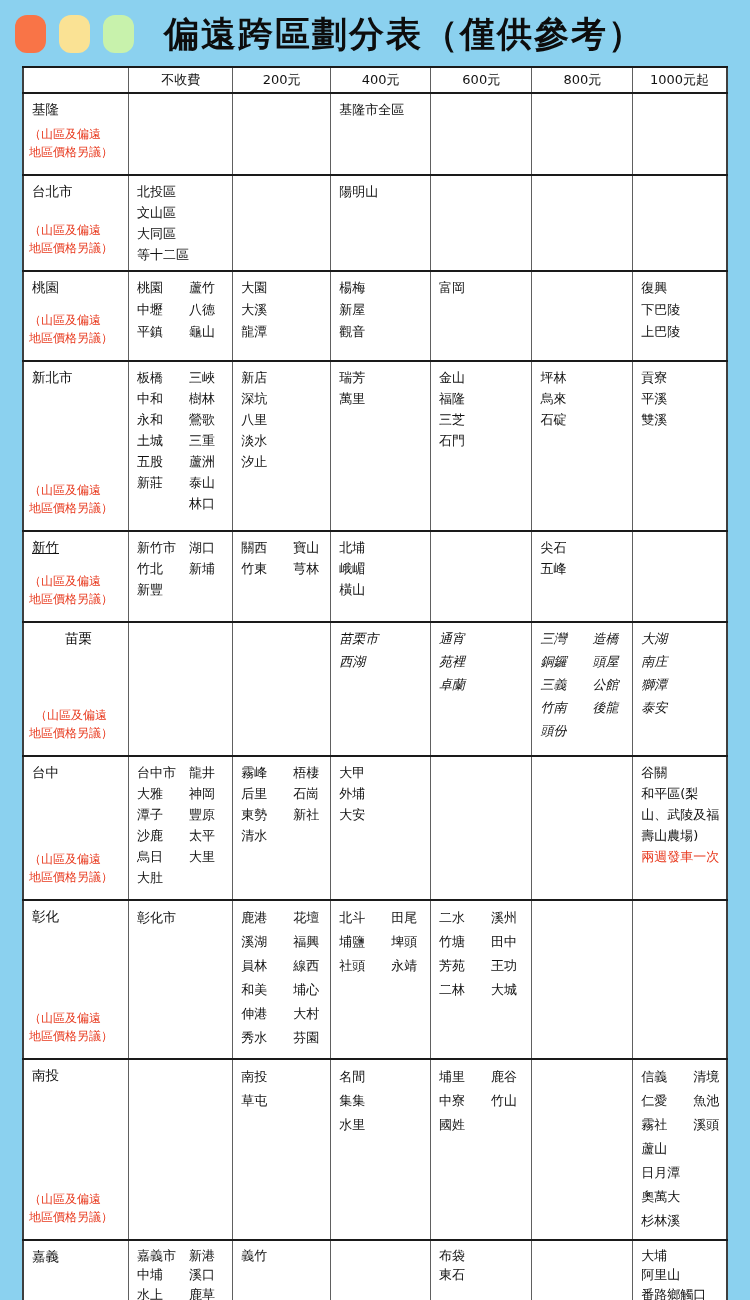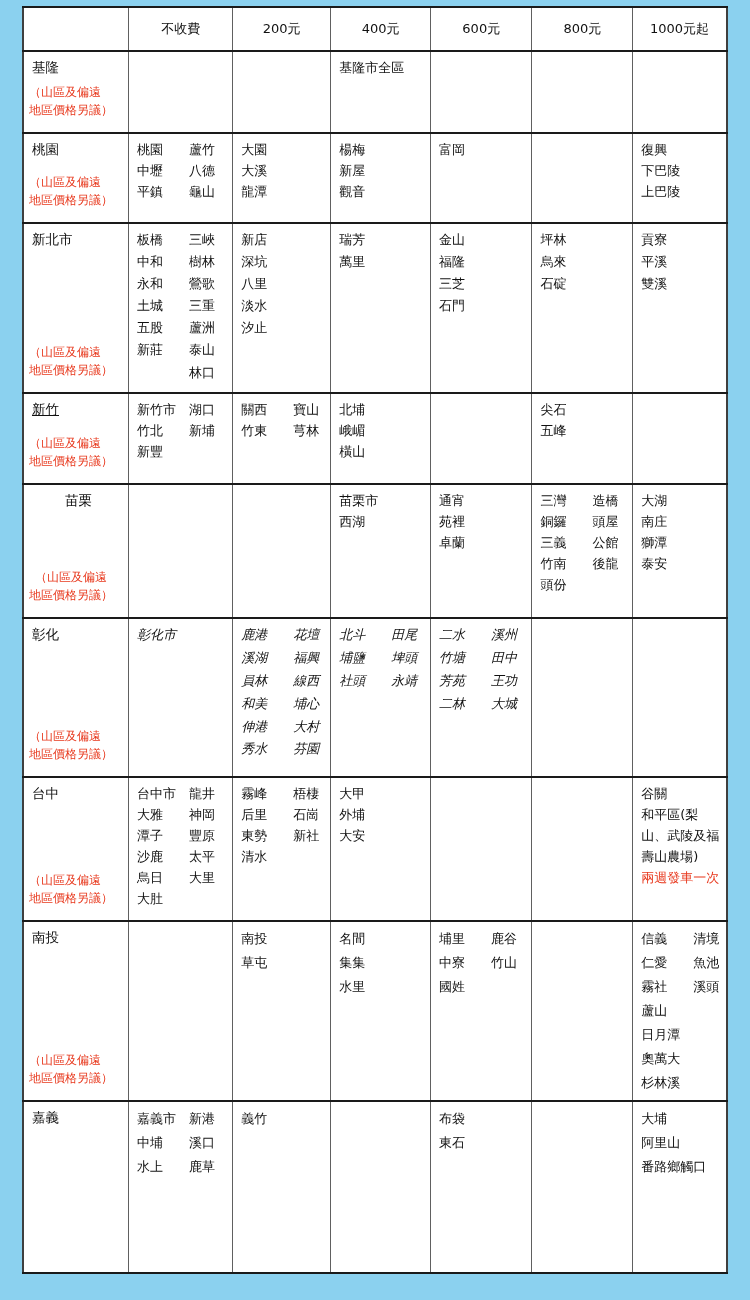--- a/index.html
+++ b/index.html
@@ -32,21 +32,21 @@
   th,td{
     border-left:1px solid #606060;border-right:1px solid #606060;
     border-top:2px solid #1a1a1a;border-bottom:2px solid #1a1a1a;
     vertical-align:top;
     font-size:13px;
     padding:5px 3px 5px 8px;
     overflow:hidden;
   }
   thead th{
     font-weight:400;text-align:center;
-    padding:12px 2px;height:18px;font-size:13px;
+    padding:3px 2px;height:18px;font-size:13px;
   }
   td.region-cell{position:relative;padding-left:8px;}
   .region-name{font-size:13.5px;line-height:1.6;}
   .region-note{
     position:absolute;left:5px;bottom:13px;
     color:var(--red,#E8391E);
     font-size:12px;line-height:1.5;
     white-space:pre-line;
   }
   .line{line-height:1.62;white-space:nowrap;}
@@ -56,20 +56,28 @@
   tbody tr:nth-child(3) .line{line-height:1.70;}
   tbody tr:nth-child(6) .line{line-height:1.76;font-style:italic;}
   tbody tr:nth-child(8) .line{line-height:1.85;}
   tbody tr:nth-child(9) .line{line-height:1.85;}
   tbody tr:nth-child(10) .line{line-height:1.52;}
 </style>
 </head>
 <body>
 
 <div class="page">
+  <div class="header">
+    <div class="shapes">
+      <span class="shape" style="background: rgb(249, 116, 71);"></span>
+      <span class="shape" style="background: rgb(250, 226, 148);"></span>
+      <span class="shape" style="background: rgb(200, 242, 172);"></span>
+    </div>
+    <h1 class="title">偏遠跨區劃分表（僅供參考）</h1>
+  </div>
 
   <table>
     <colgroup>
       <col style="width:15.0%">
       <col style="width:14.8%">
       <col style="width:13.9%">
       <col style="width:14.2%">
       <col style="width:14.4%">
       <col style="width:14.3%">
       <col style="width:13.4%">
@@ -95,20 +103,40 @@
           <td></td>
           <td></td>
           <td>
             <div class="line">基隆市全區</div>
           </td>
           <td></td>
           <td></td>
           <td></td>
         </tr>
         <tr>
+          <td class="region-cell" style="height: 84px;">
+            <div class="region-name">台北市</div>
+            <div class="region-note">（山區及偏遠
+地區價格另議）</div>
+          </td>
+          <td>
+            <div class="line">北投區</div>
+            <div class="line">文山區</div>
+            <div class="line">大同區</div>
+            <div class="line">等十二區</div>
+          </td>
+          <td></td>
+          <td>
+            <div class="line">陽明山</div>
+          </td>
+          <td></td>
+          <td></td>
+          <td></td>
+        </tr>
+        <tr>
           <td class="region-cell" style="height: 78px;">
             <div class="region-name">桃園</div>
             <div class="region-note">（山區及偏遠
 地區價格另議）</div>
           </td>
           <td>
             <div class="line"><span class="c1">桃園</span><span>蘆竹</span></div>
             <div class="line"><span class="c1">中壢</span><span>八德</span></div>
             <div class="line"><span class="c1">平鎮</span><span>龜山</span></div>
           </td>
@@ -227,20 +255,53 @@
             <div class="line">頭份</div>
           </td>
           <td>
             <div class="line">大湖</div>
             <div class="line">南庄</div>
             <div class="line">獅潭</div>
             <div class="line">泰安</div>
           </td>
         </tr>
         <tr>
+          <td class="region-cell" style="height: 132px;">
+            <div class="region-name">台中</div>
+            <div class="region-note">（山區及偏遠
+地區價格另議）</div>
+          </td>
+          <td>
+            <div class="line"><span class="c1">台中市</span><span>龍井</span></div>
+            <div class="line"><span class="c1">大雅</span><span>神岡</span></div>
+            <div class="line"><span class="c1">潭子</span><span>豐原</span></div>
+            <div class="line"><span class="c1">沙鹿</span><span>太平</span></div>
+            <div class="line"><span class="c1">烏日</span><span>大里</span></div>
+            <div class="line">大肚</div>
+          </td>
+          <td>
+            <div class="line"><span class="c1">霧峰</span><span>梧棲</span></div>
+            <div class="line"><span class="c1">后里</span><span>石崗</span></div>
+            <div class="line"><span class="c1">東勢</span><span>新社</span></div>
+            <div class="line">清水</div>
+          </td>
+          <td>
+            <div class="line">大甲</div>
+            <div class="line">外埔</div>
+            <div class="line">大安</div>
+          </td>
+          <td></td>
+          <td></td>
+          <td>
+            <div class="line">谷關</div>
+            <div class="line wrap">和平區(梨山、武陵及福壽山農場)</div>
+            <div class="line red">兩週發車一次</div>
+          </td>
+        </tr>
+        <tr>
           <td class="region-cell" style="height: 147px;">
             <div class="region-name">彰化</div>
             <div class="region-note">（山區及偏遠
 地區價格另議）</div>
           </td>
           <td>
             <div class="line">彰化市</div>
           </td>
           <td>
             <div class="line"><span class="c1">鹿港</span><span>花壇</span></div>
@@ -256,53 +317,20 @@
             <div class="line"><span class="c1">社頭</span><span>永靖</span></div>
           </td>
           <td>
             <div class="line"><span class="c1">二水</span><span>溪州</span></div>
             <div class="line"><span class="c1">竹塘</span><span>田中</span></div>
             <div class="line"><span class="c1">芳苑</span><span>王功</span></div>
             <div class="line"><span class="c1">二林</span><span>大城</span></div>
           </td>
           <td></td>
           <td></td>
-        </tr>
-        <tr>
-          <td class="region-cell" style="height: 132px;">
-            <div class="region-name">台中</div>
-            <div class="region-note">（山區及偏遠
-地區價格另議）</div>
-          </td>
-          <td>
-            <div class="line"><span class="c1">台中市</span><span>龍井</span></div>
-            <div class="line"><span class="c1">大雅</span><span>神岡</span></div>
-            <div class="line"><span class="c1">潭子</span><span>豐原</span></div>
-            <div class="line"><span class="c1">沙鹿</span><span>太平</span></div>
-            <div class="line"><span class="c1">烏日</span><span>大里</span></div>
-            <div class="line">大肚</div>
-          </td>
-          <td>
-            <div class="line"><span class="c1">霧峰</span><span>梧棲</span></div>
-            <div class="line"><span class="c1">后里</span><span>石崗</span></div>
-            <div class="line"><span class="c1">東勢</span><span>新社</span></div>
-            <div class="line">清水</div>
-          </td>
-          <td>
-            <div class="line">大甲</div>
-            <div class="line">外埔</div>
-            <div class="line">大安</div>
-          </td>
-          <td></td>
-          <td></td>
-          <td>
-            <div class="line">谷關</div>
-            <div class="line wrap">和平區(梨山、武陵及福壽山農場)</div>
-            <div class="line red">兩週發車一次</div>
-          </td>
         </tr>
         <tr>
           <td class="region-cell" style="height: 166px;">
             <div class="region-name">南投</div>
             <div class="region-note">（山區及偏遠
 地區價格另議）</div>
           </td>
           <td></td>
           <td>
             <div class="line">南投</div>

